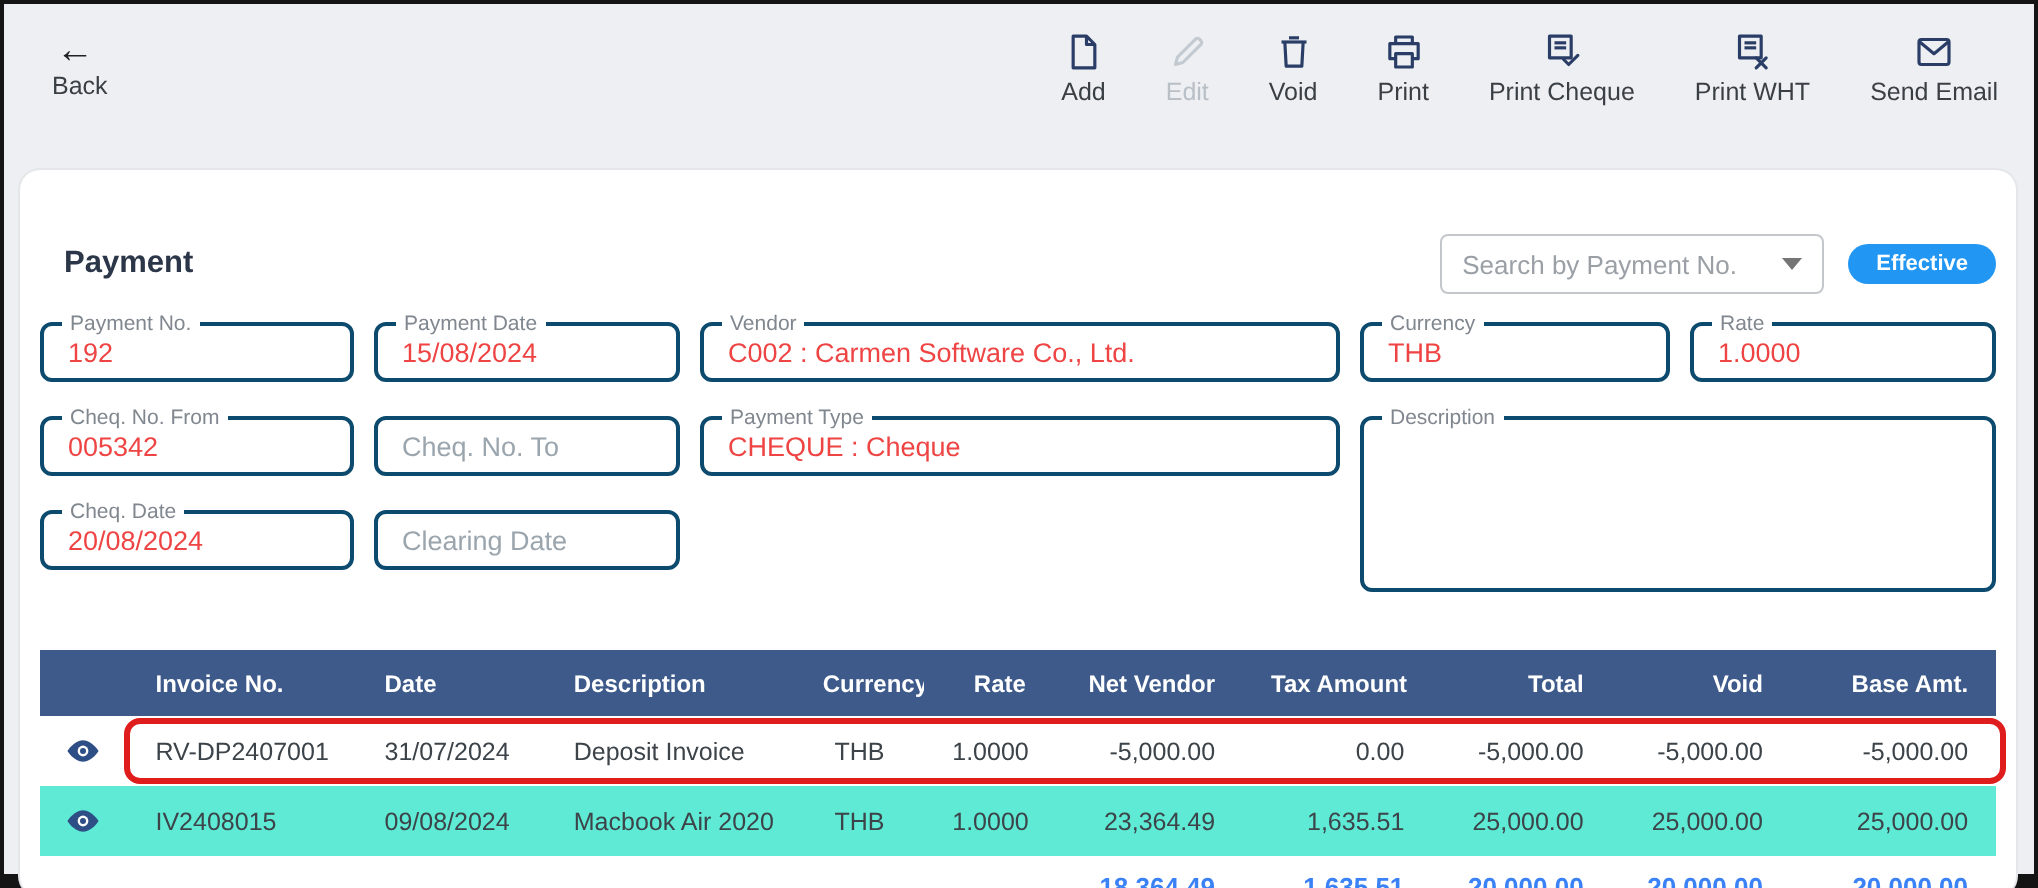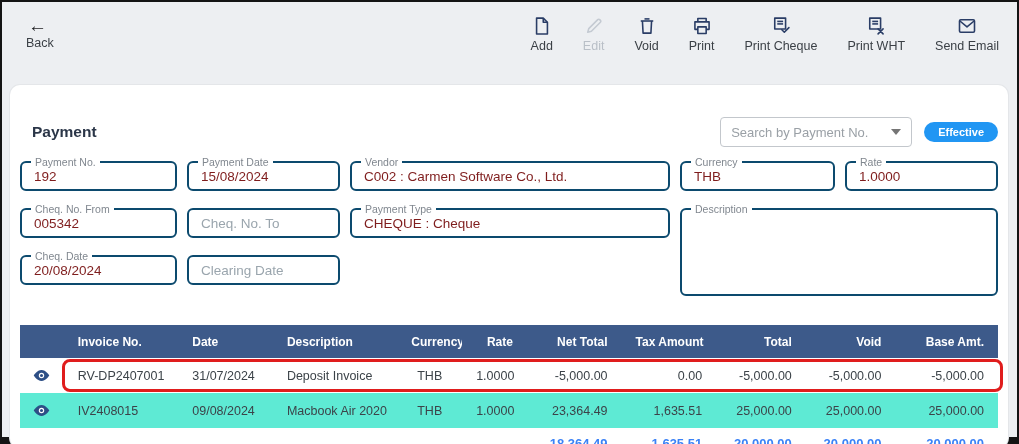--- a/index.html
+++ b/index.html
@@ -82,21 +82,21 @@
   }
   .field {
     position: relative; border: 2px solid #0c4a6e; border-radius: 6px;
     display: flex; align-items: center; padding: 0 12px; background: #fff;
     height: 30px;
   }
   .field .flabel {
     position: absolute; top: -7px; left: 9px; background: #fff; padding: 0 4px;
     font-size: 10.5px; color: #80878f; white-space: nowrap;
   }
-  .field .fvalue { font-size: 13.5px; color: #7f1d1d; white-space: nowrap; overflow: hidden; }
+  .field .fvalue { font-size: 13.5px; color: #ef4444; white-space: nowrap; overflow: hidden; }
   .field .fplaceholder { font-size: 13.5px; color: #9aa5ad; }
   .field.textarea {
     grid-column: 4 / 6; grid-row: 2 / 4; height: 88px;
     align-items: flex-start; padding-top: 7px; z-index: 1;
   }
   .squiggle { text-decoration: underline wavy #e5453a 1px; text-underline-offset: 3px; }
   
   .grid-table { margin-top: 40px; font-size: 12.5px; }
   .trow { display: flex; align-items: center; }
   .thead {
@@ -264,21 +264,21 @@
     </div>
 
     <div class="grid-table">
       <div class="trow thead">
         <div class="cell col-eye"></div>
         <div class="cell col-inv">Invoice No.</div>
         <div class="cell col-date">Date</div>
         <div class="cell col-desc">Description</div>
         <div class="cell col-cur">Currency</div>
         <div class="cell col-rate">Rate</div>
-        <div class="cell col-net">Net Total</div>
+        <div class="cell col-net">Net Vendor</div>
         <div class="cell col-tax">Tax Amount</div>
         <div class="cell col-total">Total</div>
         <div class="cell col-paid">Void</div>
         <div class="cell col-base">Base Amt.</div>
       </div>
 
       <div class="trow tbody-row highlight">
         <div class="cell col-eye">
           <span class="eye-btn">
             <svg width="19" height="19" viewBox="0 0 24 24">

